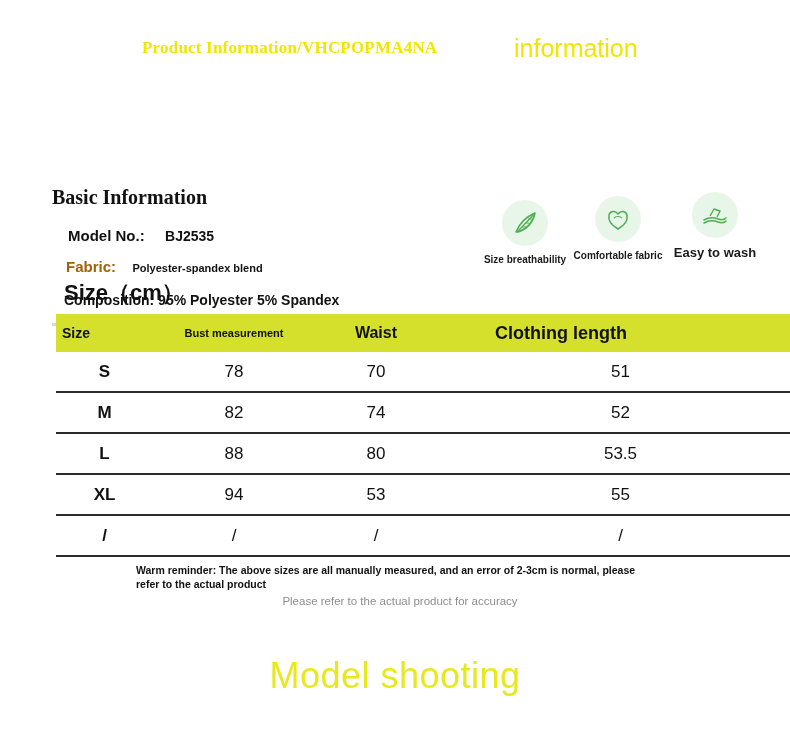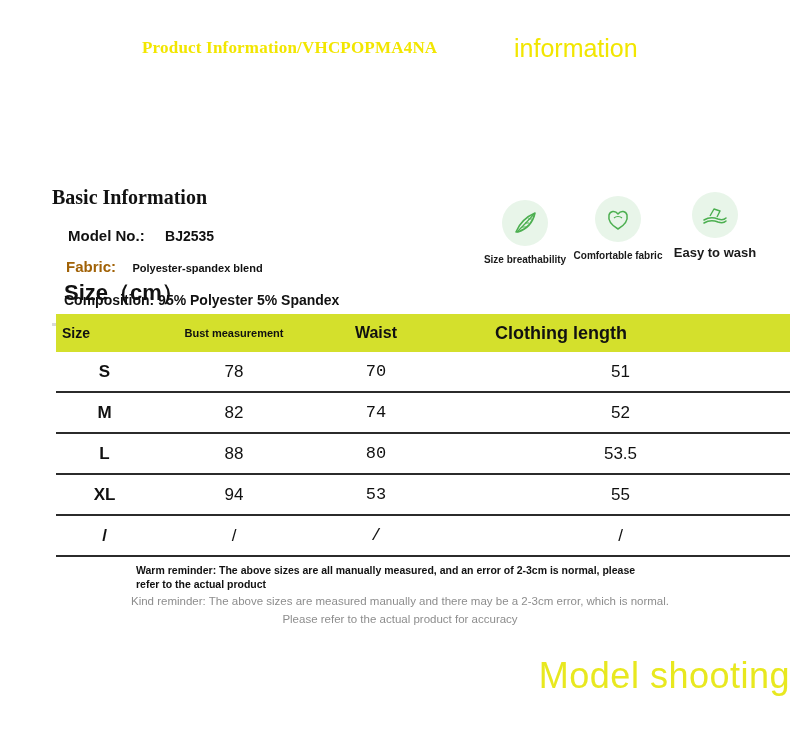--- a/index.html
+++ b/index.html
@@ -177,21 +177,21 @@
   table.size-table thead th:nth-child(4) { font-size: 18px; width: 308px; text-align: left; padding-left: 58px;}
 
   table.size-table tbody td {
     height: 37px;
     border-bottom: 2px solid #2b2b2b;
     text-align: center;
     color: #111;
   }
   table.size-table tbody td.c0 { font-size: 17px; font-weight: bold; }
   table.size-table tbody td.c1 { font-size: 17px; }
-  table.size-table tbody td.c2 { font-size: 17px; font-family: Liberation Mono, monospace; }
+  table.size-table tbody td.c2 { font-size: 17px; }
   table.size-table tbody td.c3 { font-size: 17px; }
   table.size-table tbody tr:last-child td { border-bottom: 2px solid #2b2b2b; }
 
   
   .note1 {
     position: absolute;
     left: 136px;
     top: 563px;
     width: 520px;
     font-size: 10.5px;
@@ -209,21 +209,21 @@
     color: #8d8d8d;
     line-height: 1.6;
   }
 
   
   .footer-title {
     position: absolute;
     left: 0;
     top: 655px;
     width: 790px;
-    text-align: right;
+    text-align: center;
     font-size: 36px;
     color: #e8e81f;
     letter-spacing: 0.5px;
   }
 </style>
 </head>
 <body>
 
 <div class="header">
   <div class="header-title">Product Information/VHCPOPMA4NA</div>
@@ -324,17 +324,16 @@
       <td class="c0">/</td>
       <td class="c1">/</td>
       <td class="c2">/</td>
       <td class="c3">/</td>
     </tr>
   </tbody>
 </table>
 
 <div class="note1">Warm reminder: The above sizes are all manually measured, and an error of 2-3cm is normal, please refer to the actual product</div>
 <div class="note2">
-  <div>Kind reminder: The above sizes are measured manually and there may be a 2-3cm error, which is normal.</div>
   <div>Please refer to the actual product for accuracy</div>
 </div>
 
 <div class="footer-title">Model shooting</div>
 
 </body></html>

